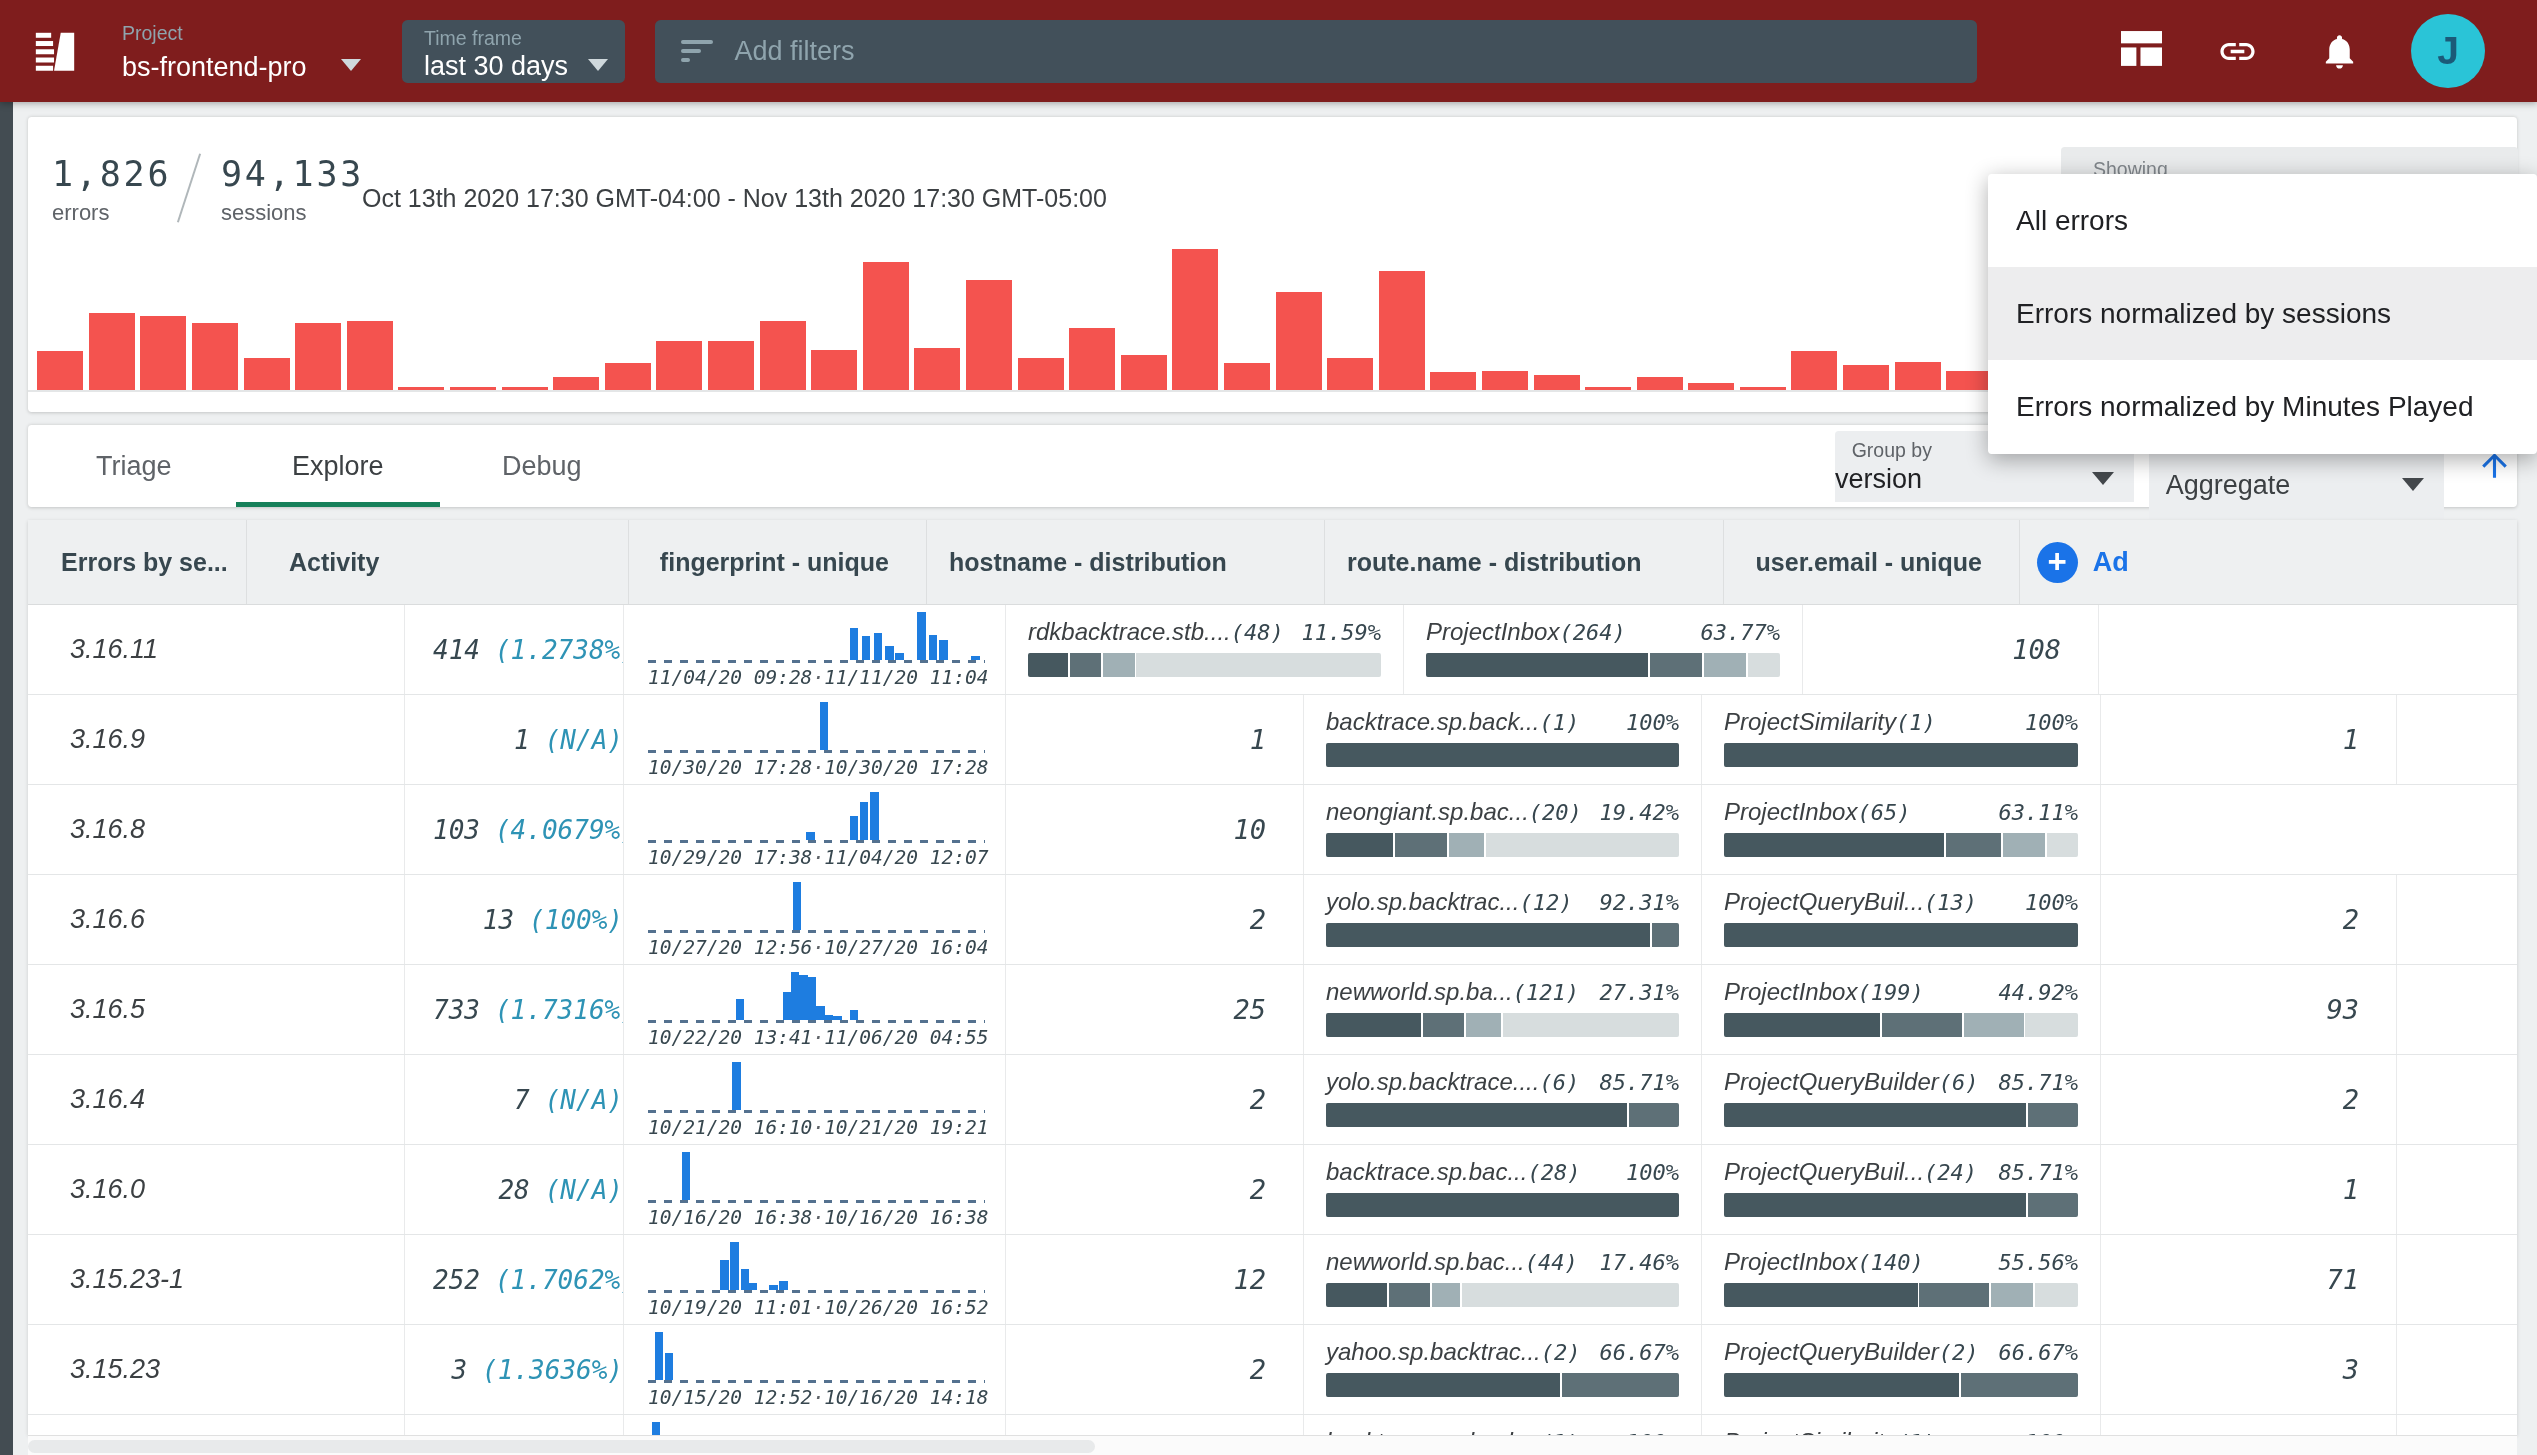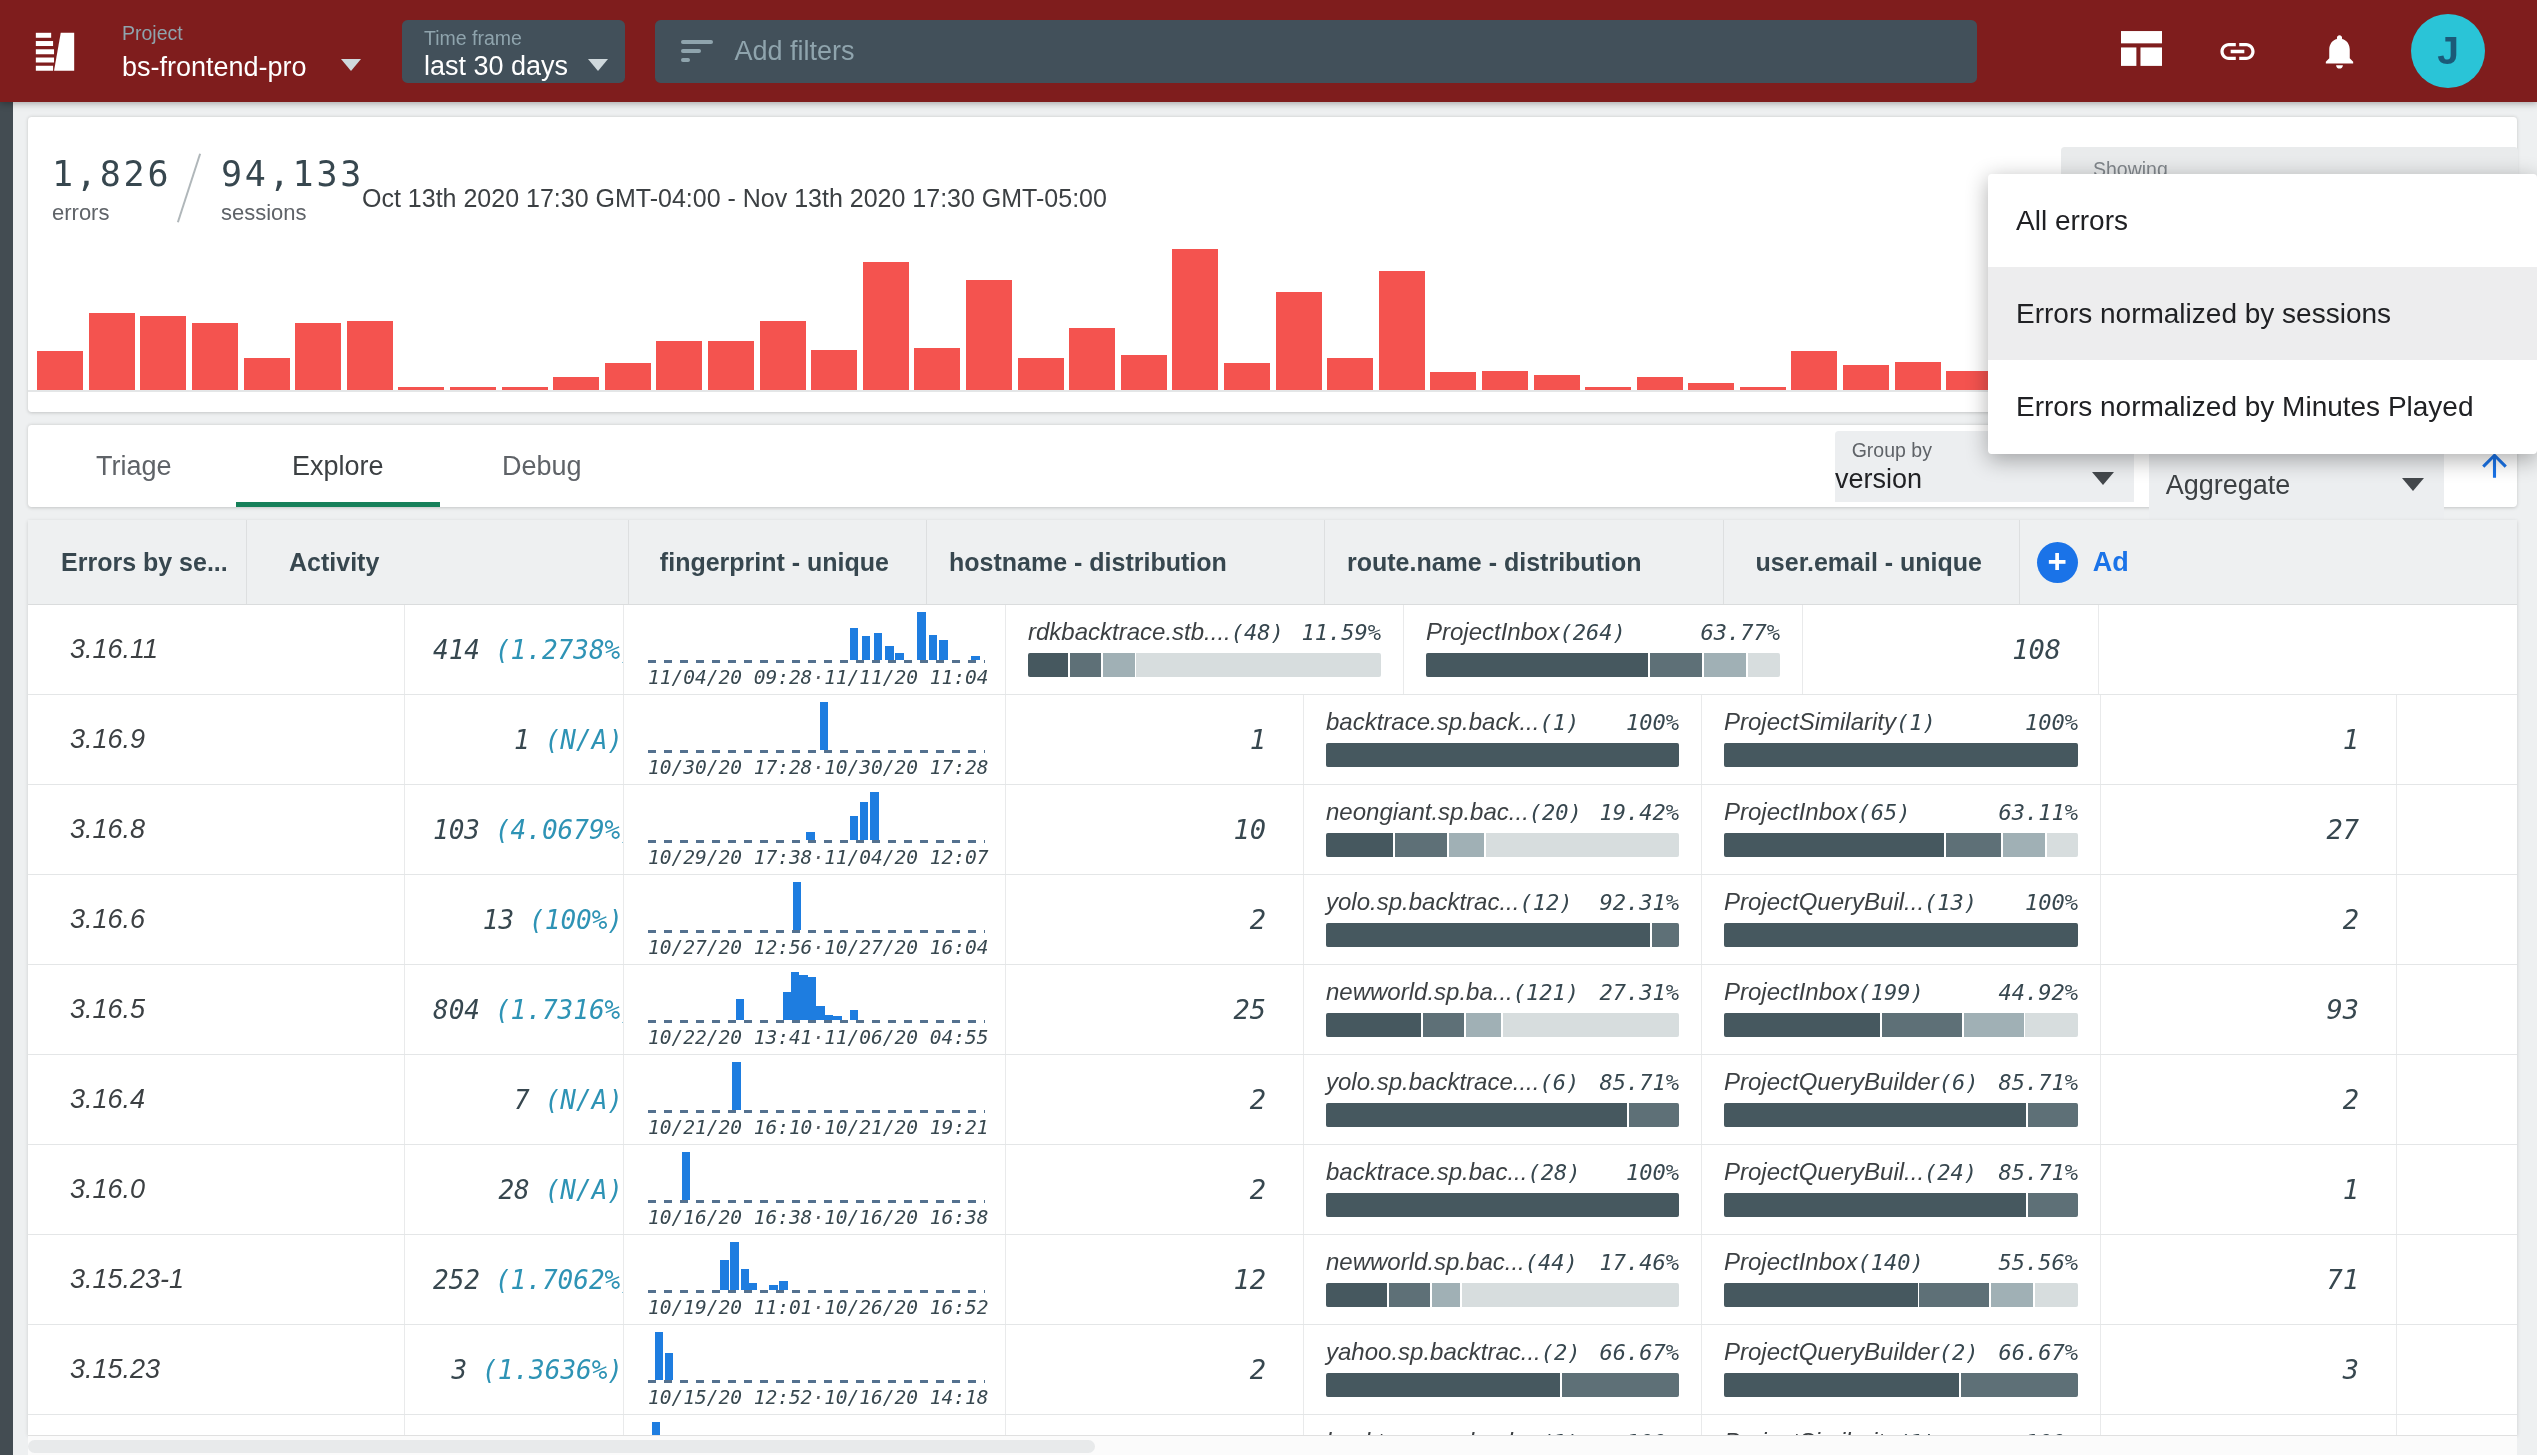--- a/index.html
+++ b/index.html
@@ -440,21 +440,20 @@
             <span class="dist-count">(65)</span>
             <span class="dist-pct">63.11%</span>
           </div>
           <div class="dist-bar">
             <div style="width: 63.11%; background: rgb(70, 88, 95);"></div>
             <div style="width: 16%; background: rgb(94, 112, 119);"></div>
             <div style="width: 12%; background: rgb(160, 176, 181);"></div>
             <div style="width: 8.89%; background: rgb(215, 221, 222);"></div>
           </div>
         </div>
-        <div class="td c6 cell-right">27</div>
         <div class="td c7"></div>
       </div>
       <div class="tr">
         <div class="td c0 cell-group">
           <span>3.16.6</span>
         </div>
         <div class="td c1 cell-errors">
           <span class="err-num">13</span>
           <span class="err-pct">(100%)</span>
         </div>
@@ -492,21 +491,21 @@
           </div>
         </div>
         <div class="td c6 cell-right">2</div>
         <div class="td c7"></div>
       </div>
       <div class="tr">
         <div class="td c0 cell-group">
           <span>3.16.5</span>
         </div>
         <div class="td c1 cell-errors">
-          <span class="err-num">804</span>
+          <span class="err-num">733</span>
           <span class="err-pct">(1.7316%)</span>
         </div>
         <div class="td c2">
           <div class="spark">
             <div class="spark-baseline"></div>
             <div class="sbar" style="left: 26%; height: 21.3px;"></div>
             <div class="sbar" style="left: 40%; height: 28px;"></div>
             <div class="sbar" style="left: 42.5%; height: 48px;"></div>
             <div class="sbar" style="left: 45%; height: 45px;"></div>
             <div class="sbar" style="left: 47.5%; height: 43px;"></div>

